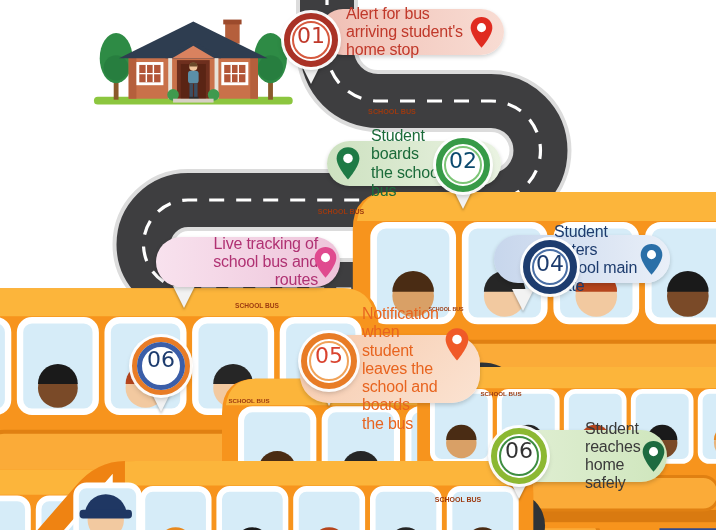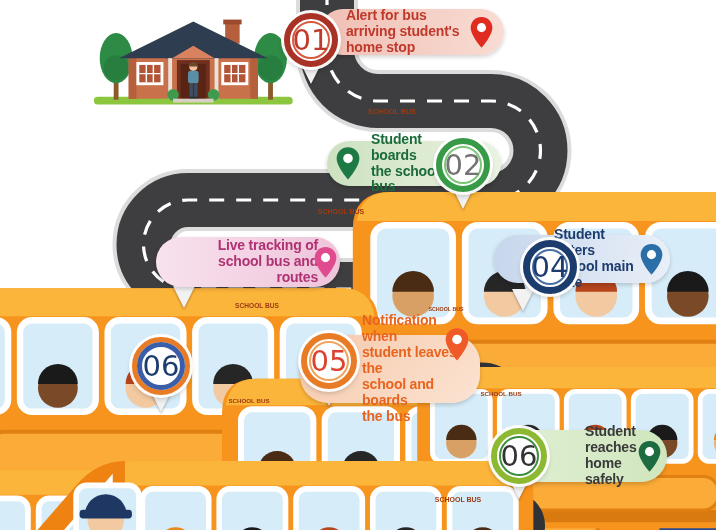--- a/index.html
+++ b/index.html
@@ -4,21 +4,21 @@
 <style>
   html,body{margin:0;padding:0;background:#fff;}
   *{box-sizing:border-box;}
   #stage{position:relative;width:716px;height:530px;background:#fff;overflow:hidden;
          font-family:"Liberation Sans",sans-serif;}
   #scene{position:absolute;inset:0;}
 
   
   .pill{position:absolute;display:flex;align-items:center;border-radius:28px;
         box-shadow:0 2px 4px rgba(0,0,0,.18);z-index:6;}
-  .pill .txt{font-weight:bold;font-size:14px;line-height:1.14;letter-spacing:-.2px;
+  .pill .txt{font-weight:normal;font-size:16px;line-height:1.14;letter-spacing:-.2px;
              white-space:pre-line;}
   .pin{flex:0 0 auto;display:block;}
 
   .pill.s1{left:320px;top:9px;width:184px;height:46px;padding:0 10px 0 26px;
            background:linear-gradient(90deg,#f0bfb4,#f8dcd3);justify-content:space-between;}
   .pill.s1 .txt{color:#c0392b;}
   .pill.s2{left:327px;top:141px;width:174px;height:45px;padding:0 58px 0 8px;gap:10px;
            background:linear-gradient(90deg,#cde1c0,#eaf3e2);}
   .pill.s2 .txt{color:#1b6b3a;}
   .pill.s3{left:156px;top:237px;width:184px;height:50px;padding:0 2px 0 52px;
@@ -36,27 +36,27 @@
            background:linear-gradient(90deg,#c9d3ec,#f3d2c2);}
   .pill.s6 .txt{color:#1d3c6e;}
   .pill.s6 .pin{position:absolute;left:60px;top:-30px;}
   .pill.s7{left:490px;top:430px;width:177px;height:52px;padding:0 6px 0 60px;
            background:linear-gradient(90deg,#e3f0d7,#cfe6bd);justify-content:space-between;}
   .pill.s7 .txt{color:#3a3a3a;padding-left:35px;}
 
   
   .badge{position:absolute;width:54px;height:54px;border-radius:50%;background:#fff;
          box-shadow:0 0 0 3px rgba(255,255,255,.95),0 3px 6px rgba(0,0,0,.3);z-index:7;}
-  .badge .inner{position:absolute;inset:2px;border-radius:50%;display:flex;align-items:center;
+  .badge .inner{position:absolute;inset:2px;border-radius:50%;display:flex;
                 justify-content:center;font-family:"DejaVu Sans",sans-serif;font-weight:400;
-                font-size:29px;}
+                font-size:22px;}
   .badge.b1{left:284px;top:13px;border:6px solid #a93226;}
   .badge.b1 .inner{border:2px solid #d65a3f;color:#c0392b;}
   .badge.b2{left:436px;top:138px;border:6px solid #379a47;}
-  .badge.b2 .inner{border:2px solid #7cc576;color:#737373;}
+  .badge.b2 .inner{border:2px solid #7cc576;color:#0c4a6e;}
   .badge.b3{left:157px;top:237px;border:6px solid #ab2f72;}
   .badge.b3 .inner{border:2px solid #d46ba4;color:#b03273;}
   .badge.b4{left:523px;top:240px;border:7px solid #1d3c6e;}
   .badge.b4 .inner{border:2px solid #4a6fa5;color:#1d3c6e;}
   .badge.b5{left:301px;top:333px;width:56px;height:56px;border:6px solid #e87c26;}
   .badge.b5 .inner{border:2px solid #f0a35a;color:#d9432f;}
   .badge.b6{left:132px;top:337px;width:58px;height:58px;border:5px solid #e87c26;}
   .badge.b6 .inner{inset:0;border:5px solid #3b5ea8;color:#1d3c6e;}
   .badge.b7{left:491px;top:428px;width:56px;height:56px;border:6px solid #8cb832;}
   .badge.b7 .inner{border:2px solid #3e8e41;color:#333;}

